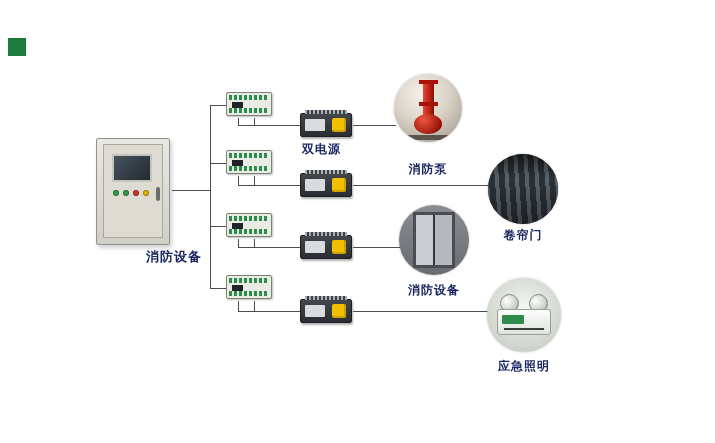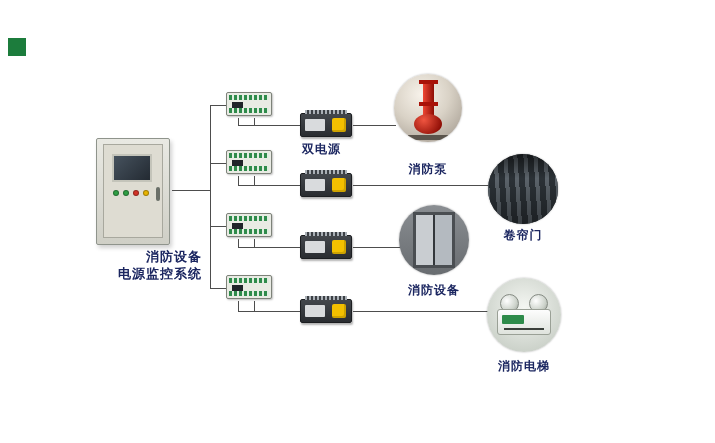--- a/index.html
+++ b/index.html
@@ -97,21 +97,20 @@
         <span class="cbtn g"></span>
         <span class="cbtn r"></span>
         <span class="cbtn y"></span>
       </div>
       <div class="cabinet-handle"></div>
     </div>
   </div>
 
   <div class="lbl title">
     <div>消防设备</div>
-    <div>电源监控系统</div>
   </div>
 
   <div class="line hline" style="left:172px;top:190px;width:38px"></div>
   <div class="line vline" style="left:210px;top:105px;height:183px"></div>
   <div class="line hline" style="left:210px;top:105px;width:16px"></div>
   <div class="line hline" style="left:210px;top:163px;width:16px"></div>
   <div class="line hline" style="left:210px;top:226px;width:16px"></div>
   <div class="line hline" style="left:210px;top:288px;width:16px"></div>
 
   <div class="module" style="left:226px;top:92px">
@@ -186,15 +185,15 @@
   <div class="lbl center" style="left:404px;top:282px;width:60px">消防设备</div>
 
   <div class="circle emlight" style="left:487px;top:278px;width:74px;height:74px">
     <div class="em-lamp l"></div>
     <div class="em-lamp r"></div>
     <div class="em-body">
       <div class="em-strip"></div>
       <div class="em-line"></div>
     </div>
   </div>
-  <div class="lbl center" style="left:494px;top:358px;width:60px">消防电梯</div>
+  <div class="lbl center" style="left:494px;top:358px;width:60px">应急照明</div>
 
 </div>
 
 </body></html>

